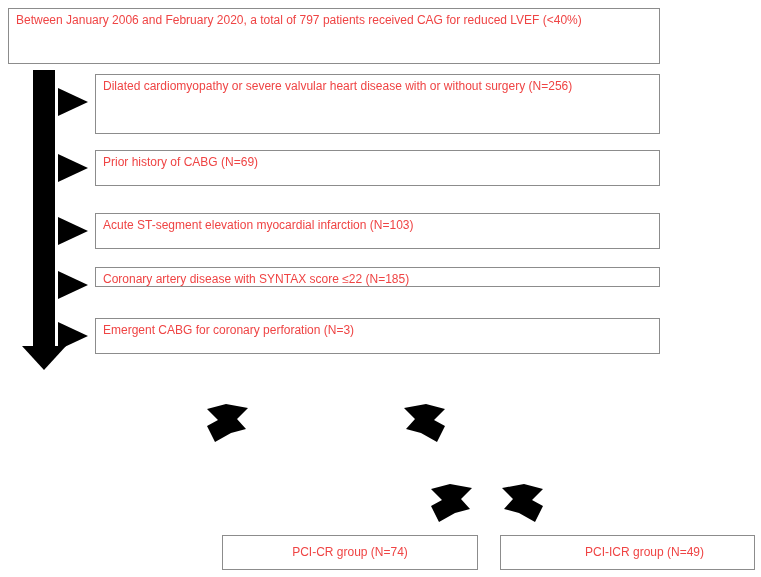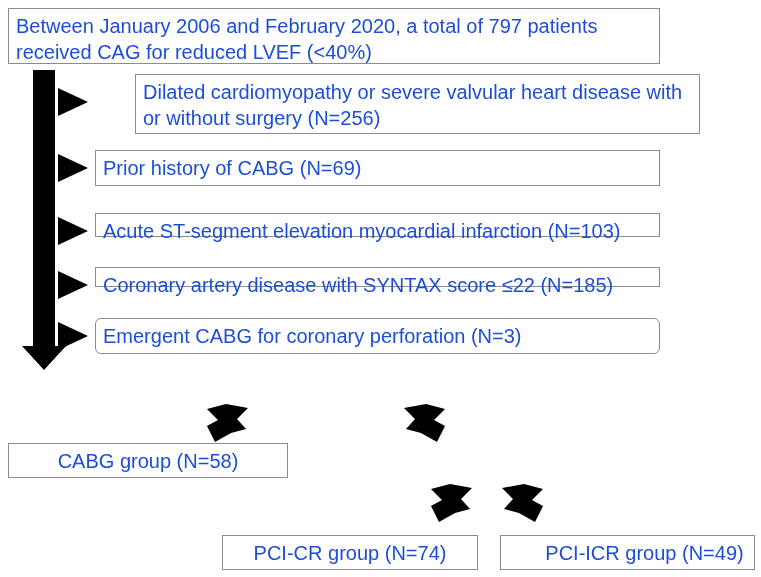--- a/index.html
+++ b/index.html
@@ -17,22 +17,22 @@
     width: 761px;
     height: 577px;
     background: #ffffff;
     overflow: hidden;
   }
   .box {
     position: absolute;
     box-sizing: border-box;
     border: 1px solid #8c8c8c;
     background: #ffffff;
-    color: #1d4ed8;
-    font-size: 20px;
+    color: #ef4444;
+    font-size: 12px;
     line-height: 1.30;
     padding: 4px 7px 3px 7px;
     white-space: pre-wrap;
   }
   .box.center {
     text-align: center;
     display: flex;
     align-items: center;
     justify-content: center;
     padding: 0 6px;
@@ -92,44 +92,43 @@
     <div class="shaft"></div>
     <div class="head"></div>
   </div>
 
   <div class="tri" style="left:58px; top:88px;"></div>
   <div class="tri" style="left:58px; top:154px;"></div>
   <div class="tri" style="left:58px; top:217px;"></div>
   <div class="tri" style="left:58px; top:271px;"></div>
   <div class="tri" style="left:58px; top:322px;"></div>
 
-  <div class="box" style="left:95px; top:74px; width:565px; height:60px;margin-left:40px;">Dilated cardiomyopathy or severe valvular heart disease with or without surgery (N=256)</div>
+  <div class="box" style="left:95px; top:74px; width:565px; height:60px;">Dilated cardiomyopathy or severe valvular heart disease with or without surgery (N=256)</div>
 
   <div class="box" style="left:95px; top:150px; width:565px; height:36px;">Prior history of CABG (N=69)</div>
 
-  <div class="box" style="left:95px; top:213px; width:565px; height:24px;">Acute ST-segment elevation myocardial infarction (N=103)</div>
+  <div class="box" style="left:95px; top:213px; width:565px; height:36px;">Acute ST-segment elevation myocardial infarction (N=103)</div>
 
   <div class="box" style="left:95px; top:267px; width:565px; height:20px;">Coronary artery disease with SYNTAX score ≤22 (N=185)</div>
 
-  <div class="box" style="left:95px; top:318px; width:565px; height:36px;border-radius:6px;">Emergent CABG for coronary perforation (N=3)</div>
+  <div class="box" style="left:95px; top:318px; width:565px; height:36px;">Emergent CABG for coronary perforation (N=3)</div>
 
 
   <div class="diag-arrow" style="left:204px; top:404px;">
     <svg viewBox="0 0 44 38" preserveAspectRatio="none">
       <polygon points="44,4 33,15 42,25 27,29 11,38 3,22 14,16 3,5 22,0"></polygon>
     </svg>
   </div>
 
   <div class="diag-arrow" style="left:404px; top:404px;">
     <svg viewBox="0 0 44 38" preserveAspectRatio="none">
       <polygon points="0,4 11,15 2,25 17,29 33,38 41,22 30,16 41,5 22,0"></polygon>
     </svg>
   </div>
 
-  <div class="box center" style="left:8px; top:443px; width:280px; height:35px;">CABG group (N=58)</div>
 
 
   <div class="diag-arrow" style="left:428px; top:484px;">
     <svg viewBox="0 0 44 38" preserveAspectRatio="none">
       <polygon points="44,4 33,15 42,25 27,29 11,38 3,22 14,16 3,5 22,0"></polygon>
     </svg>
   </div>
 
   <div class="diag-arrow" style="left:502px; top:484px;">
     <svg viewBox="0 0 44 38" preserveAspectRatio="none">

